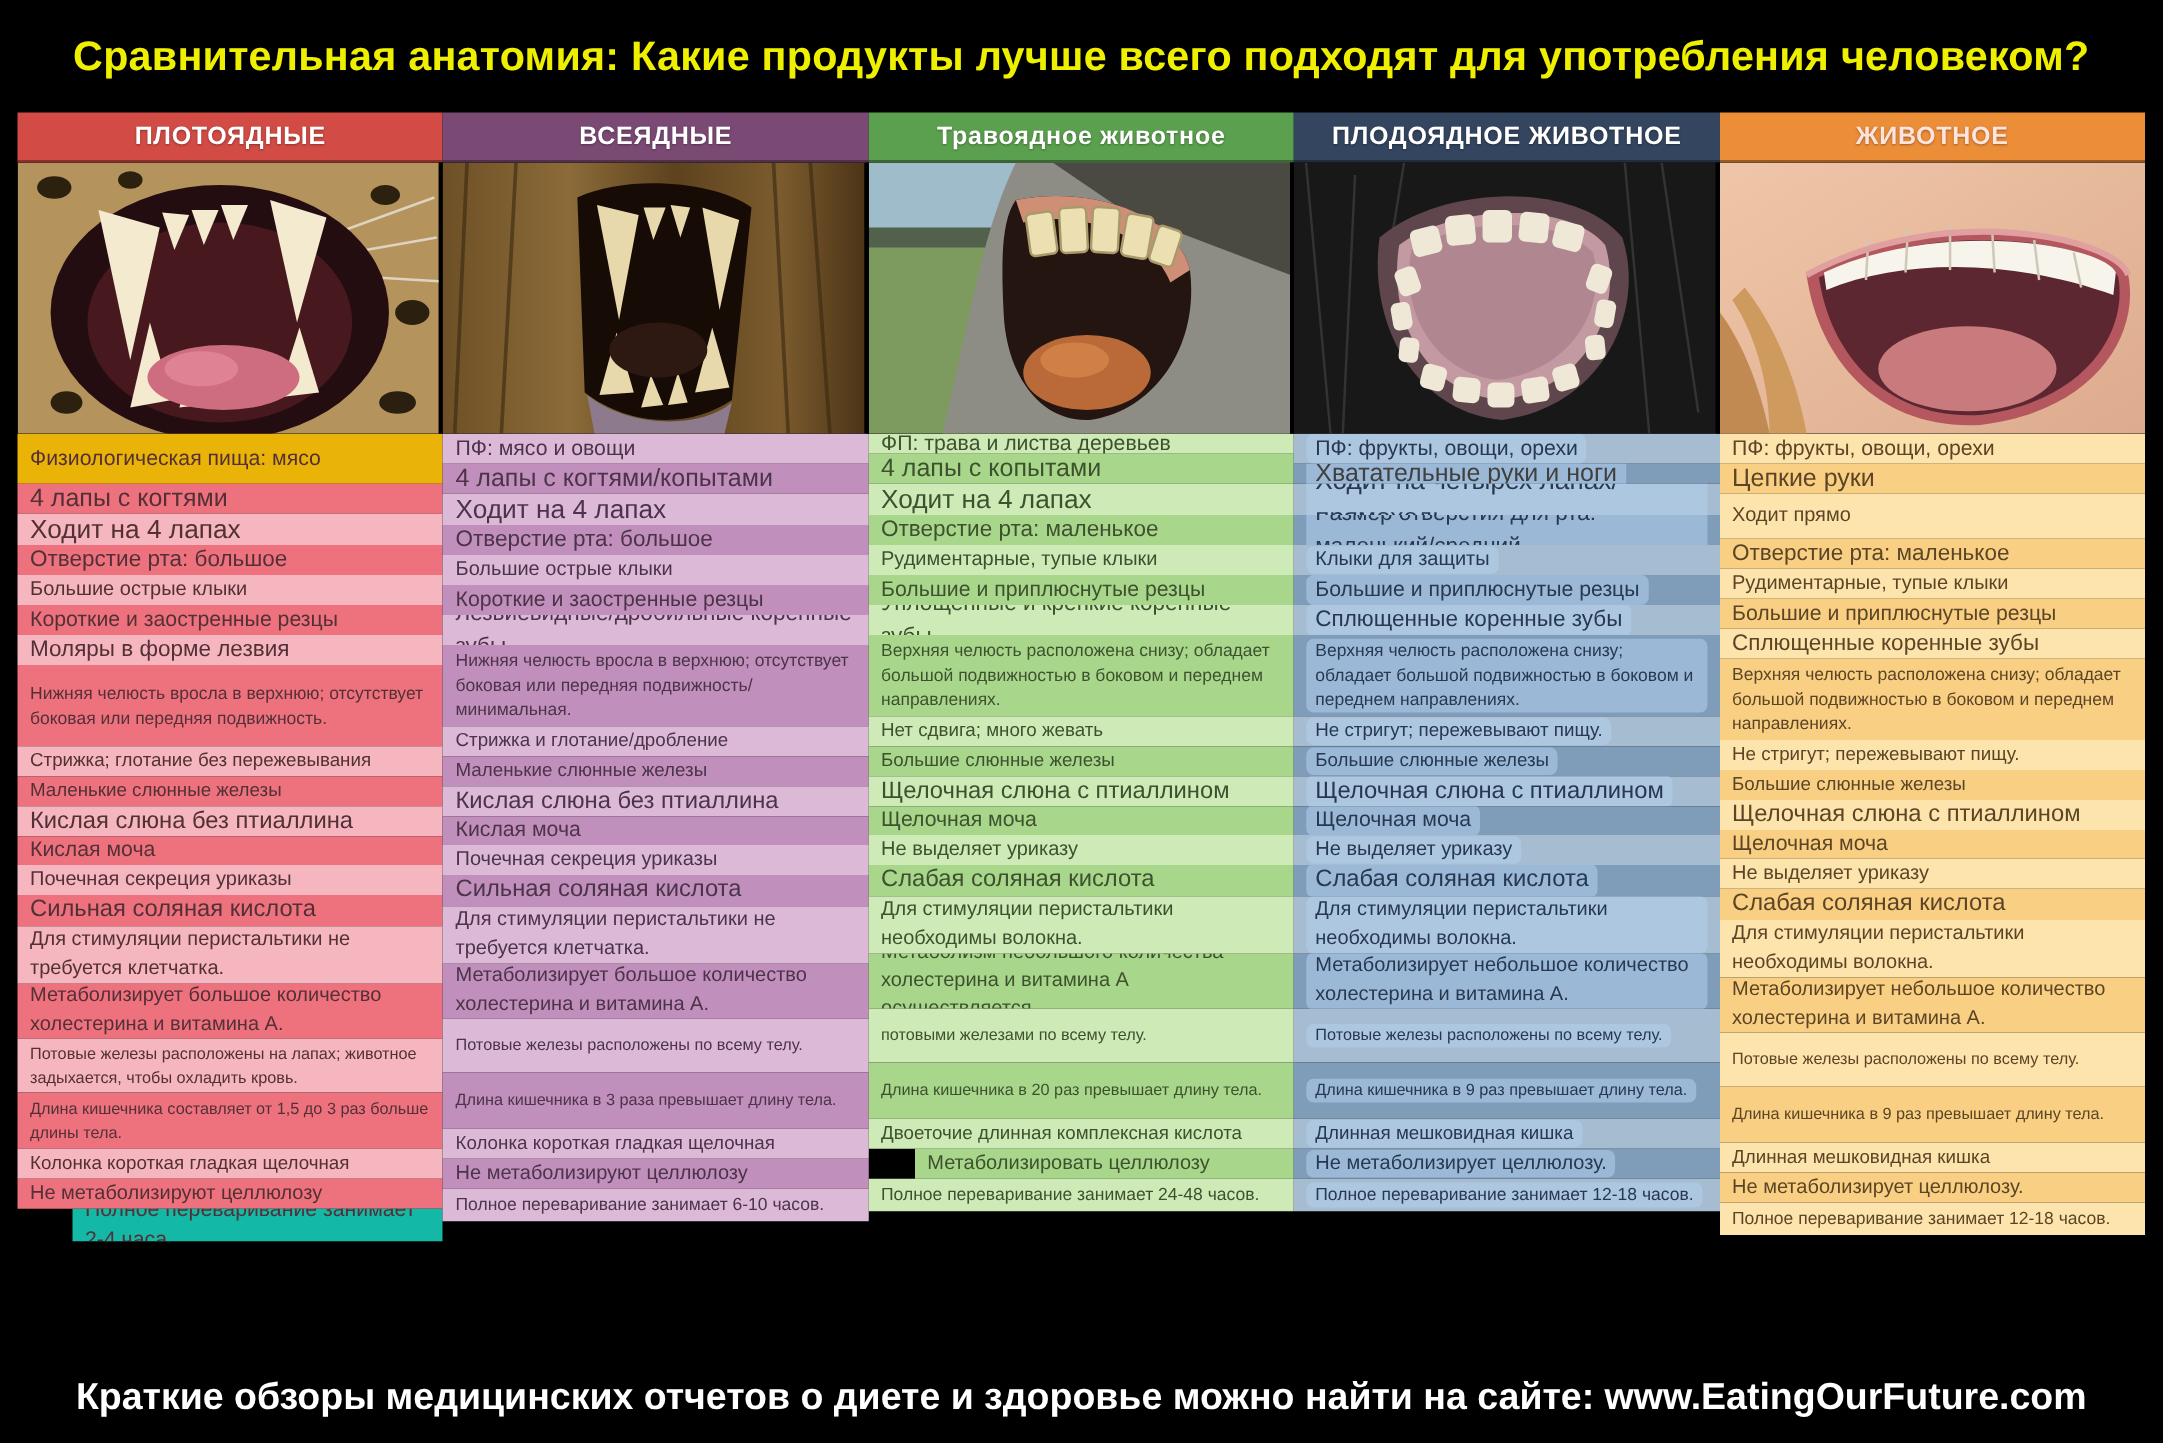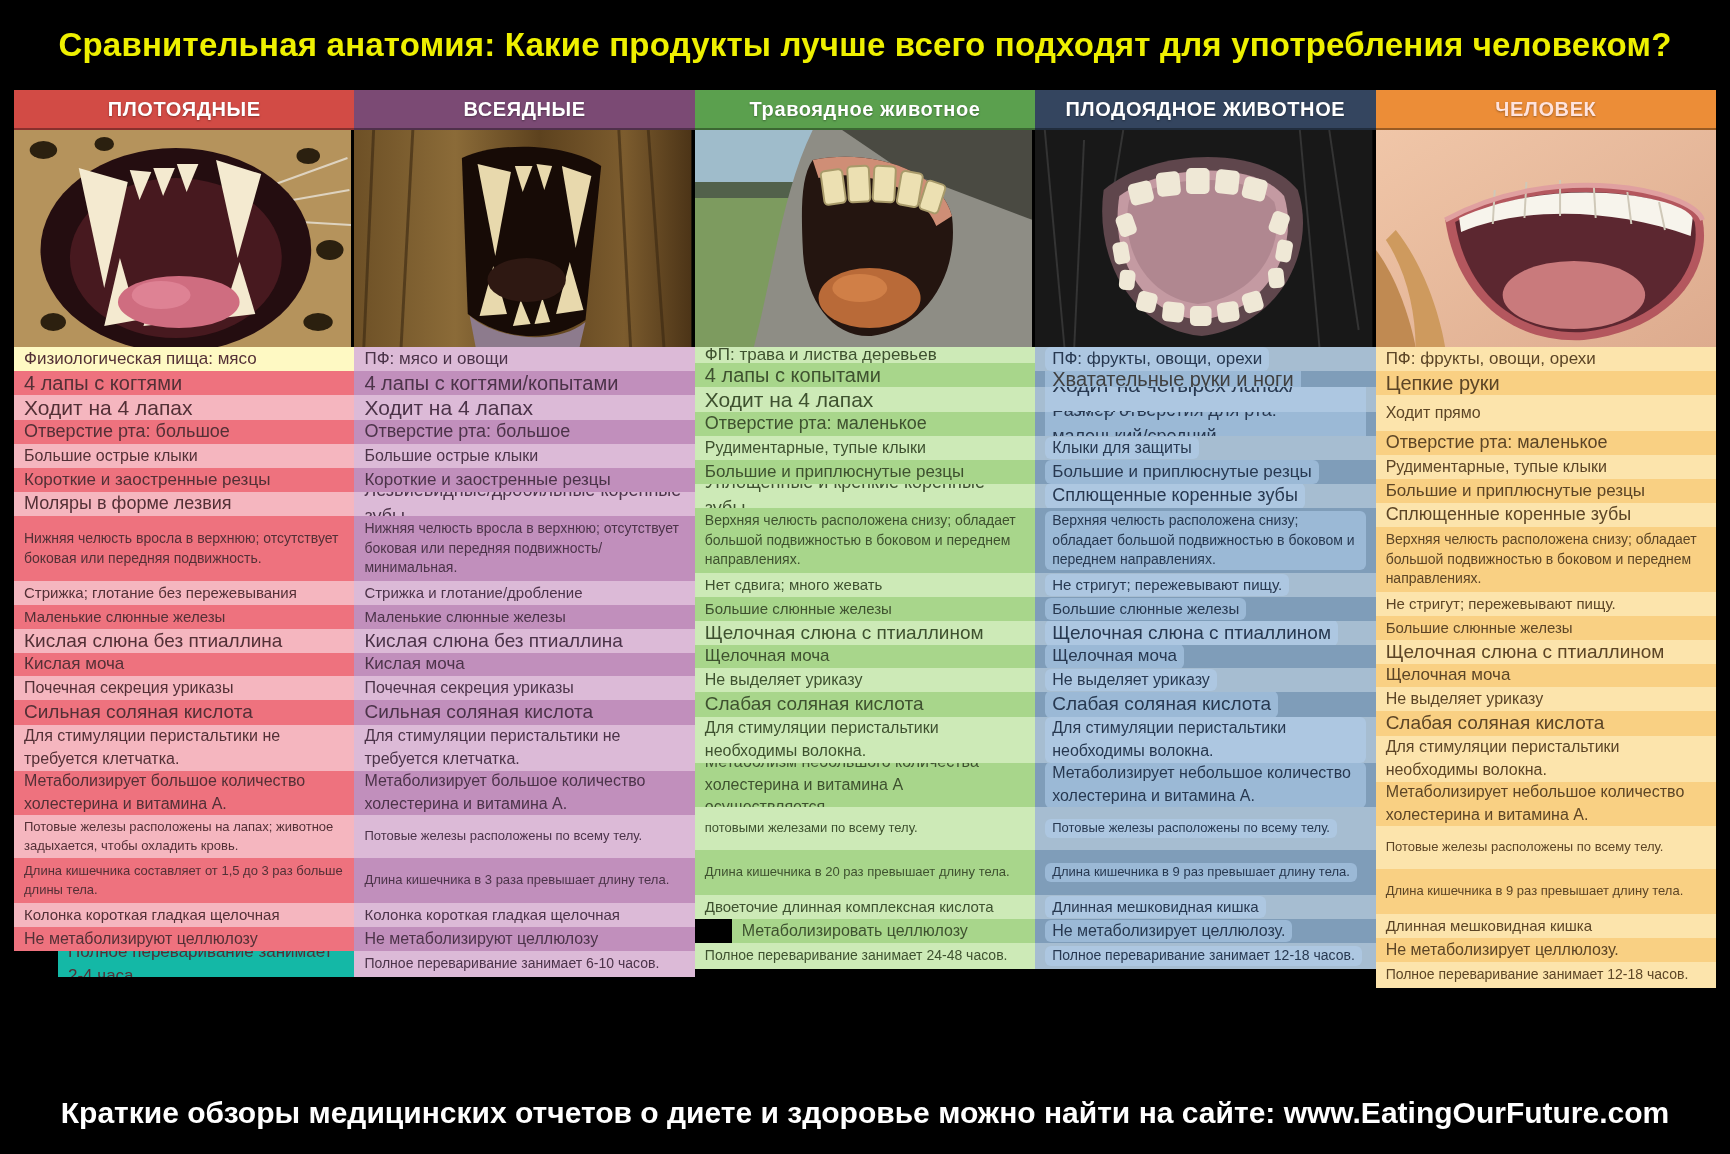--- a/index.html
+++ b/index.html
@@ -75,21 +75,21 @@
               <path d="M212,188 L230,132 L246,184 Z"></path>
   <path d="M132,196 L140,170 L150,194 Z"></path>
               <path d="M156,196 L164,168 L174,194 Z"></path>
               <path d="M180,194 L188,168 L198,192 Z"></path>
  </g>
  <ellipse cx="168" cy="172" rx="62" ry="26" fill="#cf6d80"></ellipse>
  <ellipse cx="150" cy="165" rx="30" ry="14" fill="#de8294"></ellipse>
 </svg>
         </div>
         <div class="rows">
-          <div class="row" style="height: 24px; font-size: 17px; background: #fef9c3; color: rgb(83, 48, 54);">
+          <div class="row" style="height: 40px; font-size: 17px; background: #eab308; color: rgb(83, 48, 54);">
             <span class="txt">Физиологическая пища: мясо</span>
           </div>
           <div class="row" style="height: 24px; font-size: 20px; background: rgb(238, 114, 126); color: rgb(83, 48, 54);">
             <span class="txt">4 лапы с когтями</span>
           </div>
           <div class="row" style="height: 25px; font-size: 21px; background: rgb(245, 182, 191); color: rgb(83, 48, 54);">
             <span class="txt">Ходит на 4 лапах</span>
           </div>
           <div class="row" style="height: 24px; font-size: 18px; background: rgb(238, 114, 126); color: rgb(83, 48, 54);">
             <span class="txt">Отверстие рта: большое</span>
@@ -431,21 +431,21 @@
           </div>
           <div class="row" style="height: 24px; font-size: 16px; background: rgb(127, 157, 185); color: rgb(39, 56, 80);">
             <span class="txt pill">Не метаболизирует целлюлозу.</span>
           </div>
           <div class="row" style="height: 26px; font-size: 14px; background: rgb(166, 189, 209); color: rgb(39, 56, 80);">
             <span class="txt pill">Полное переваривание занимает 12-18 часов.</span>
           </div>
         </div>
       </div>
       <div class="col">
-        <div class="hdr" style="background: rgb(236, 141, 55); color: rgb(255, 227, 221);">ЧЕЛОВЕК</div>
+        <div class="hdr" style="background: rgb(236, 141, 55); color: rgb(255, 227, 221);">ЖИВОТНОЕ</div>
         <div class="img">
           <svg viewBox="0 0 344 217" preserveAspectRatio="none">
  <defs>
               <linearGradient id="bgH" x1="0" y1="0" x2="1" y2="1">
   <stop offset="0" stop-color="#f0c6a8"></stop>
                 <stop offset="1" stop-color="#ddab8e"></stop>
               </linearGradient>
             </defs>
  <rect width="344" height="217" fill="url(#bgH)"></rect>
  <path d="M0,120 C30,160 40,217 40,217 L0,217 Z" fill="#c08a52"></path>

